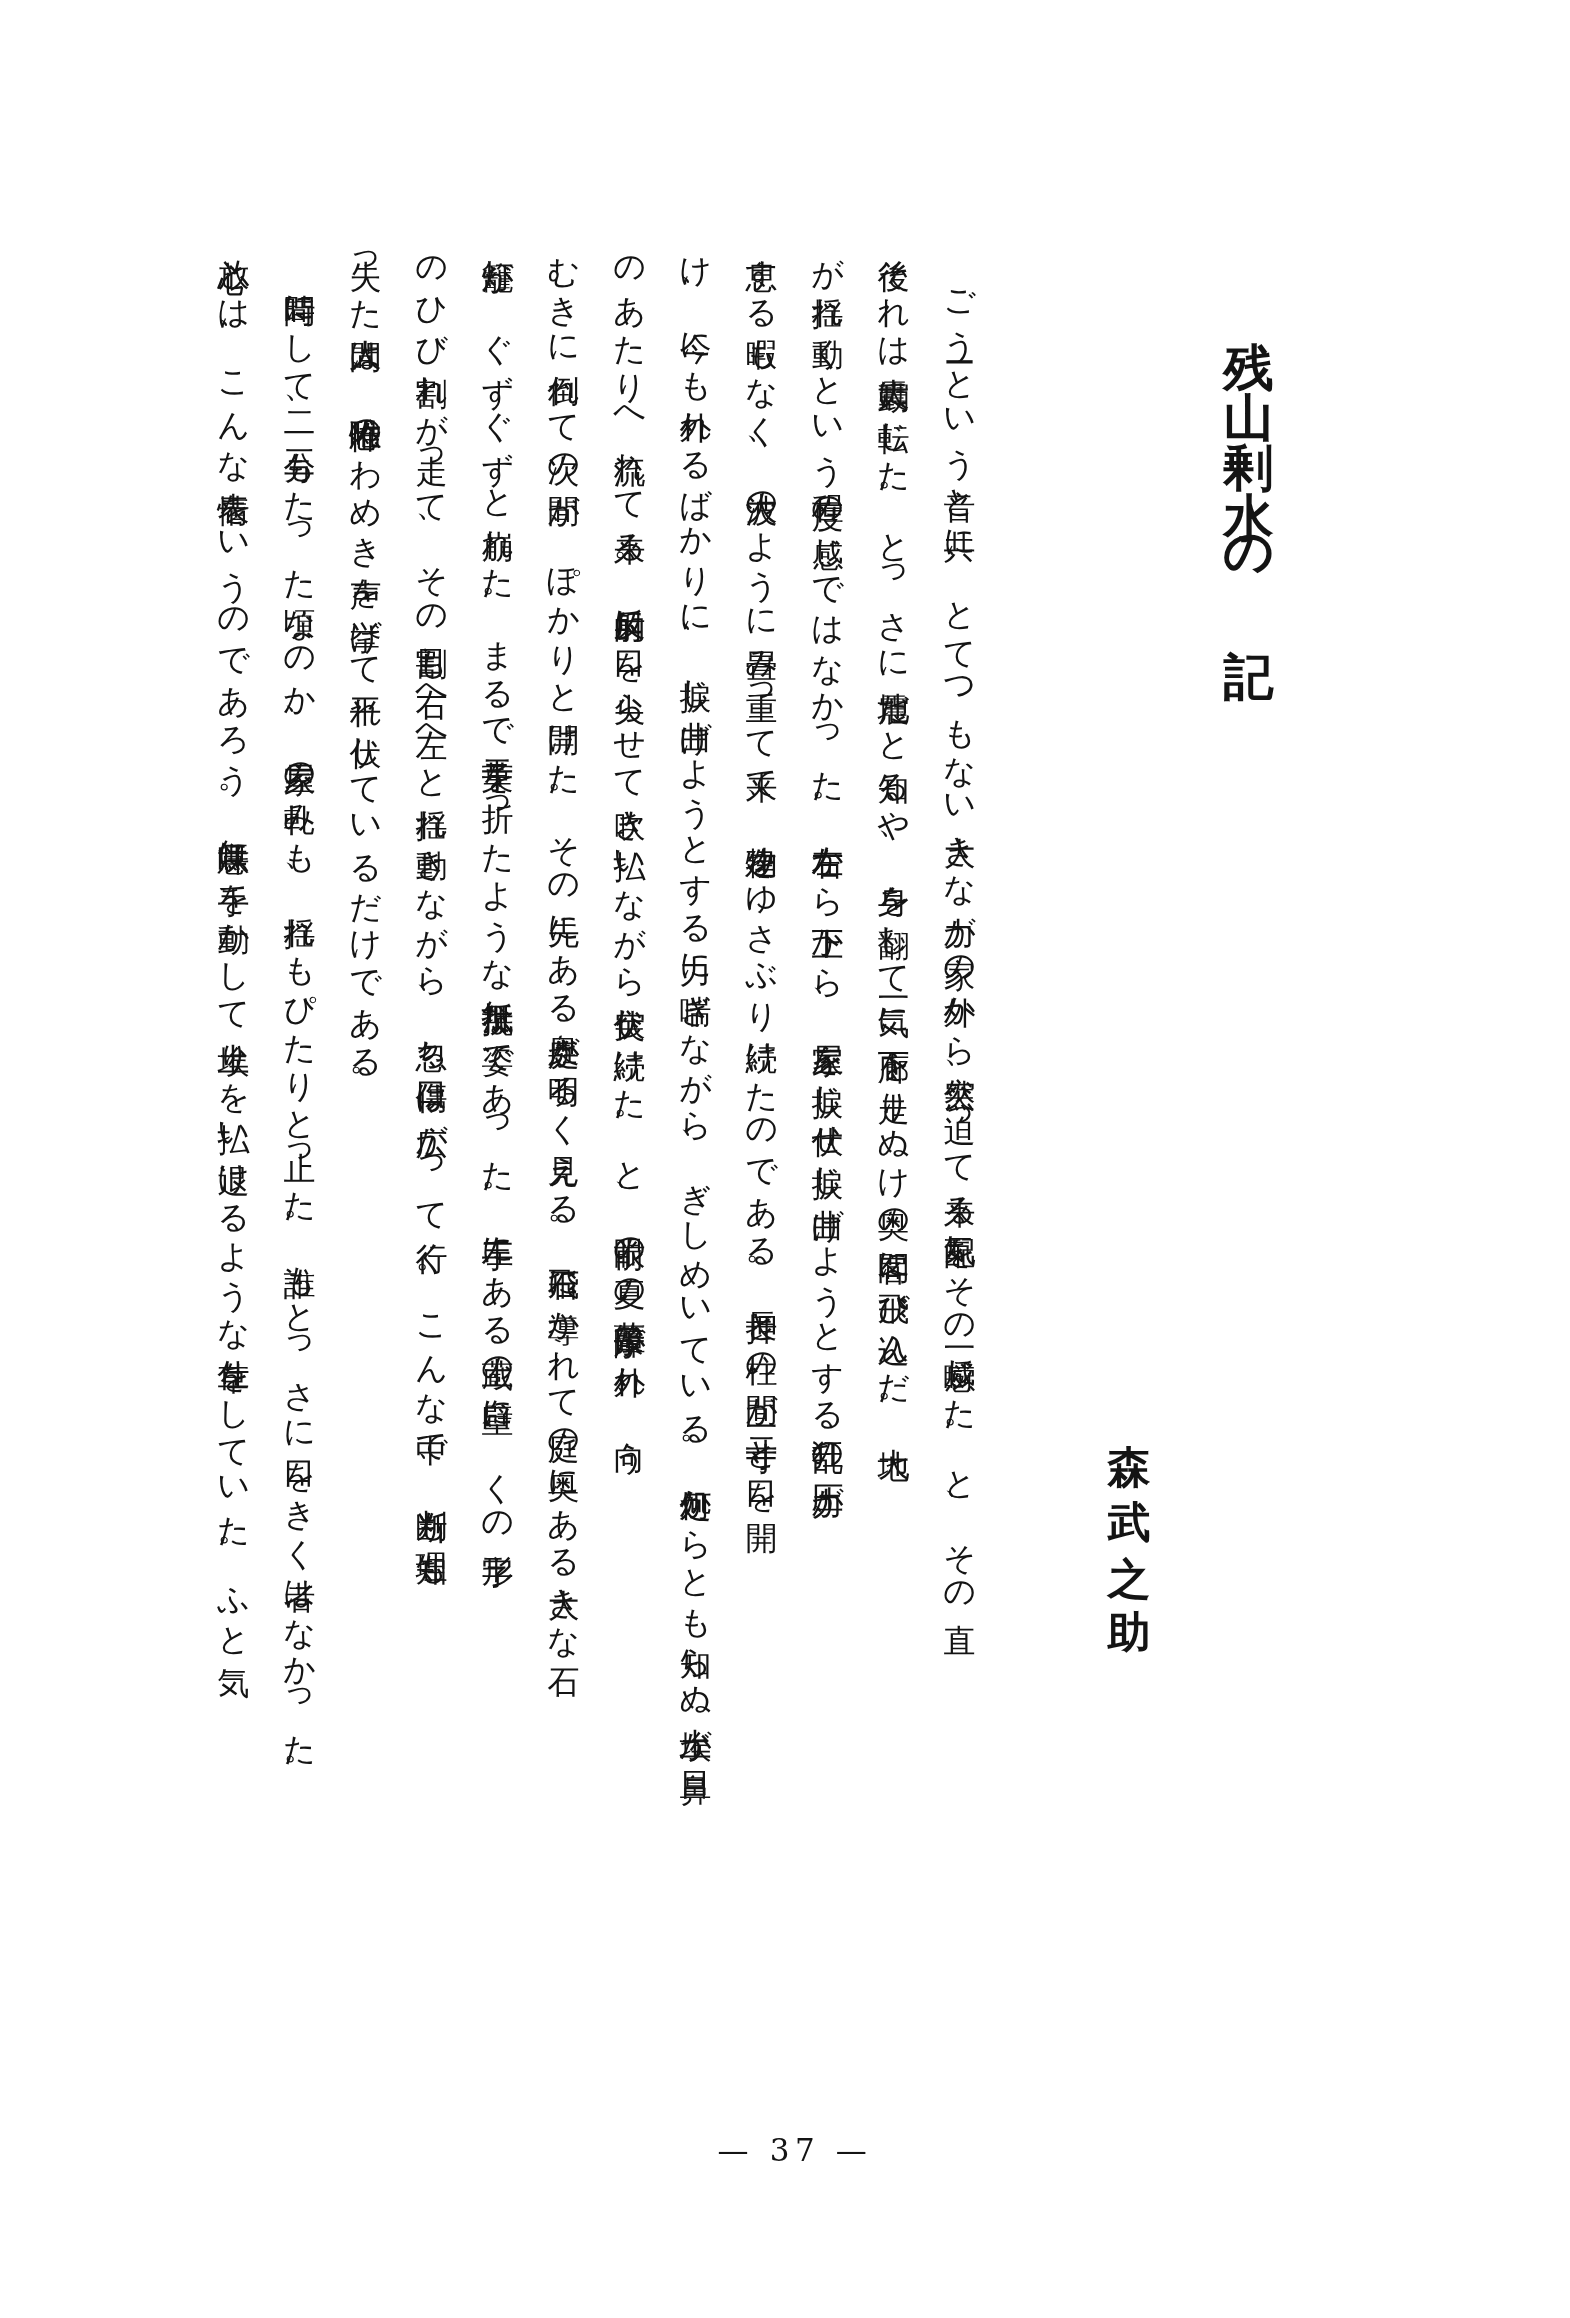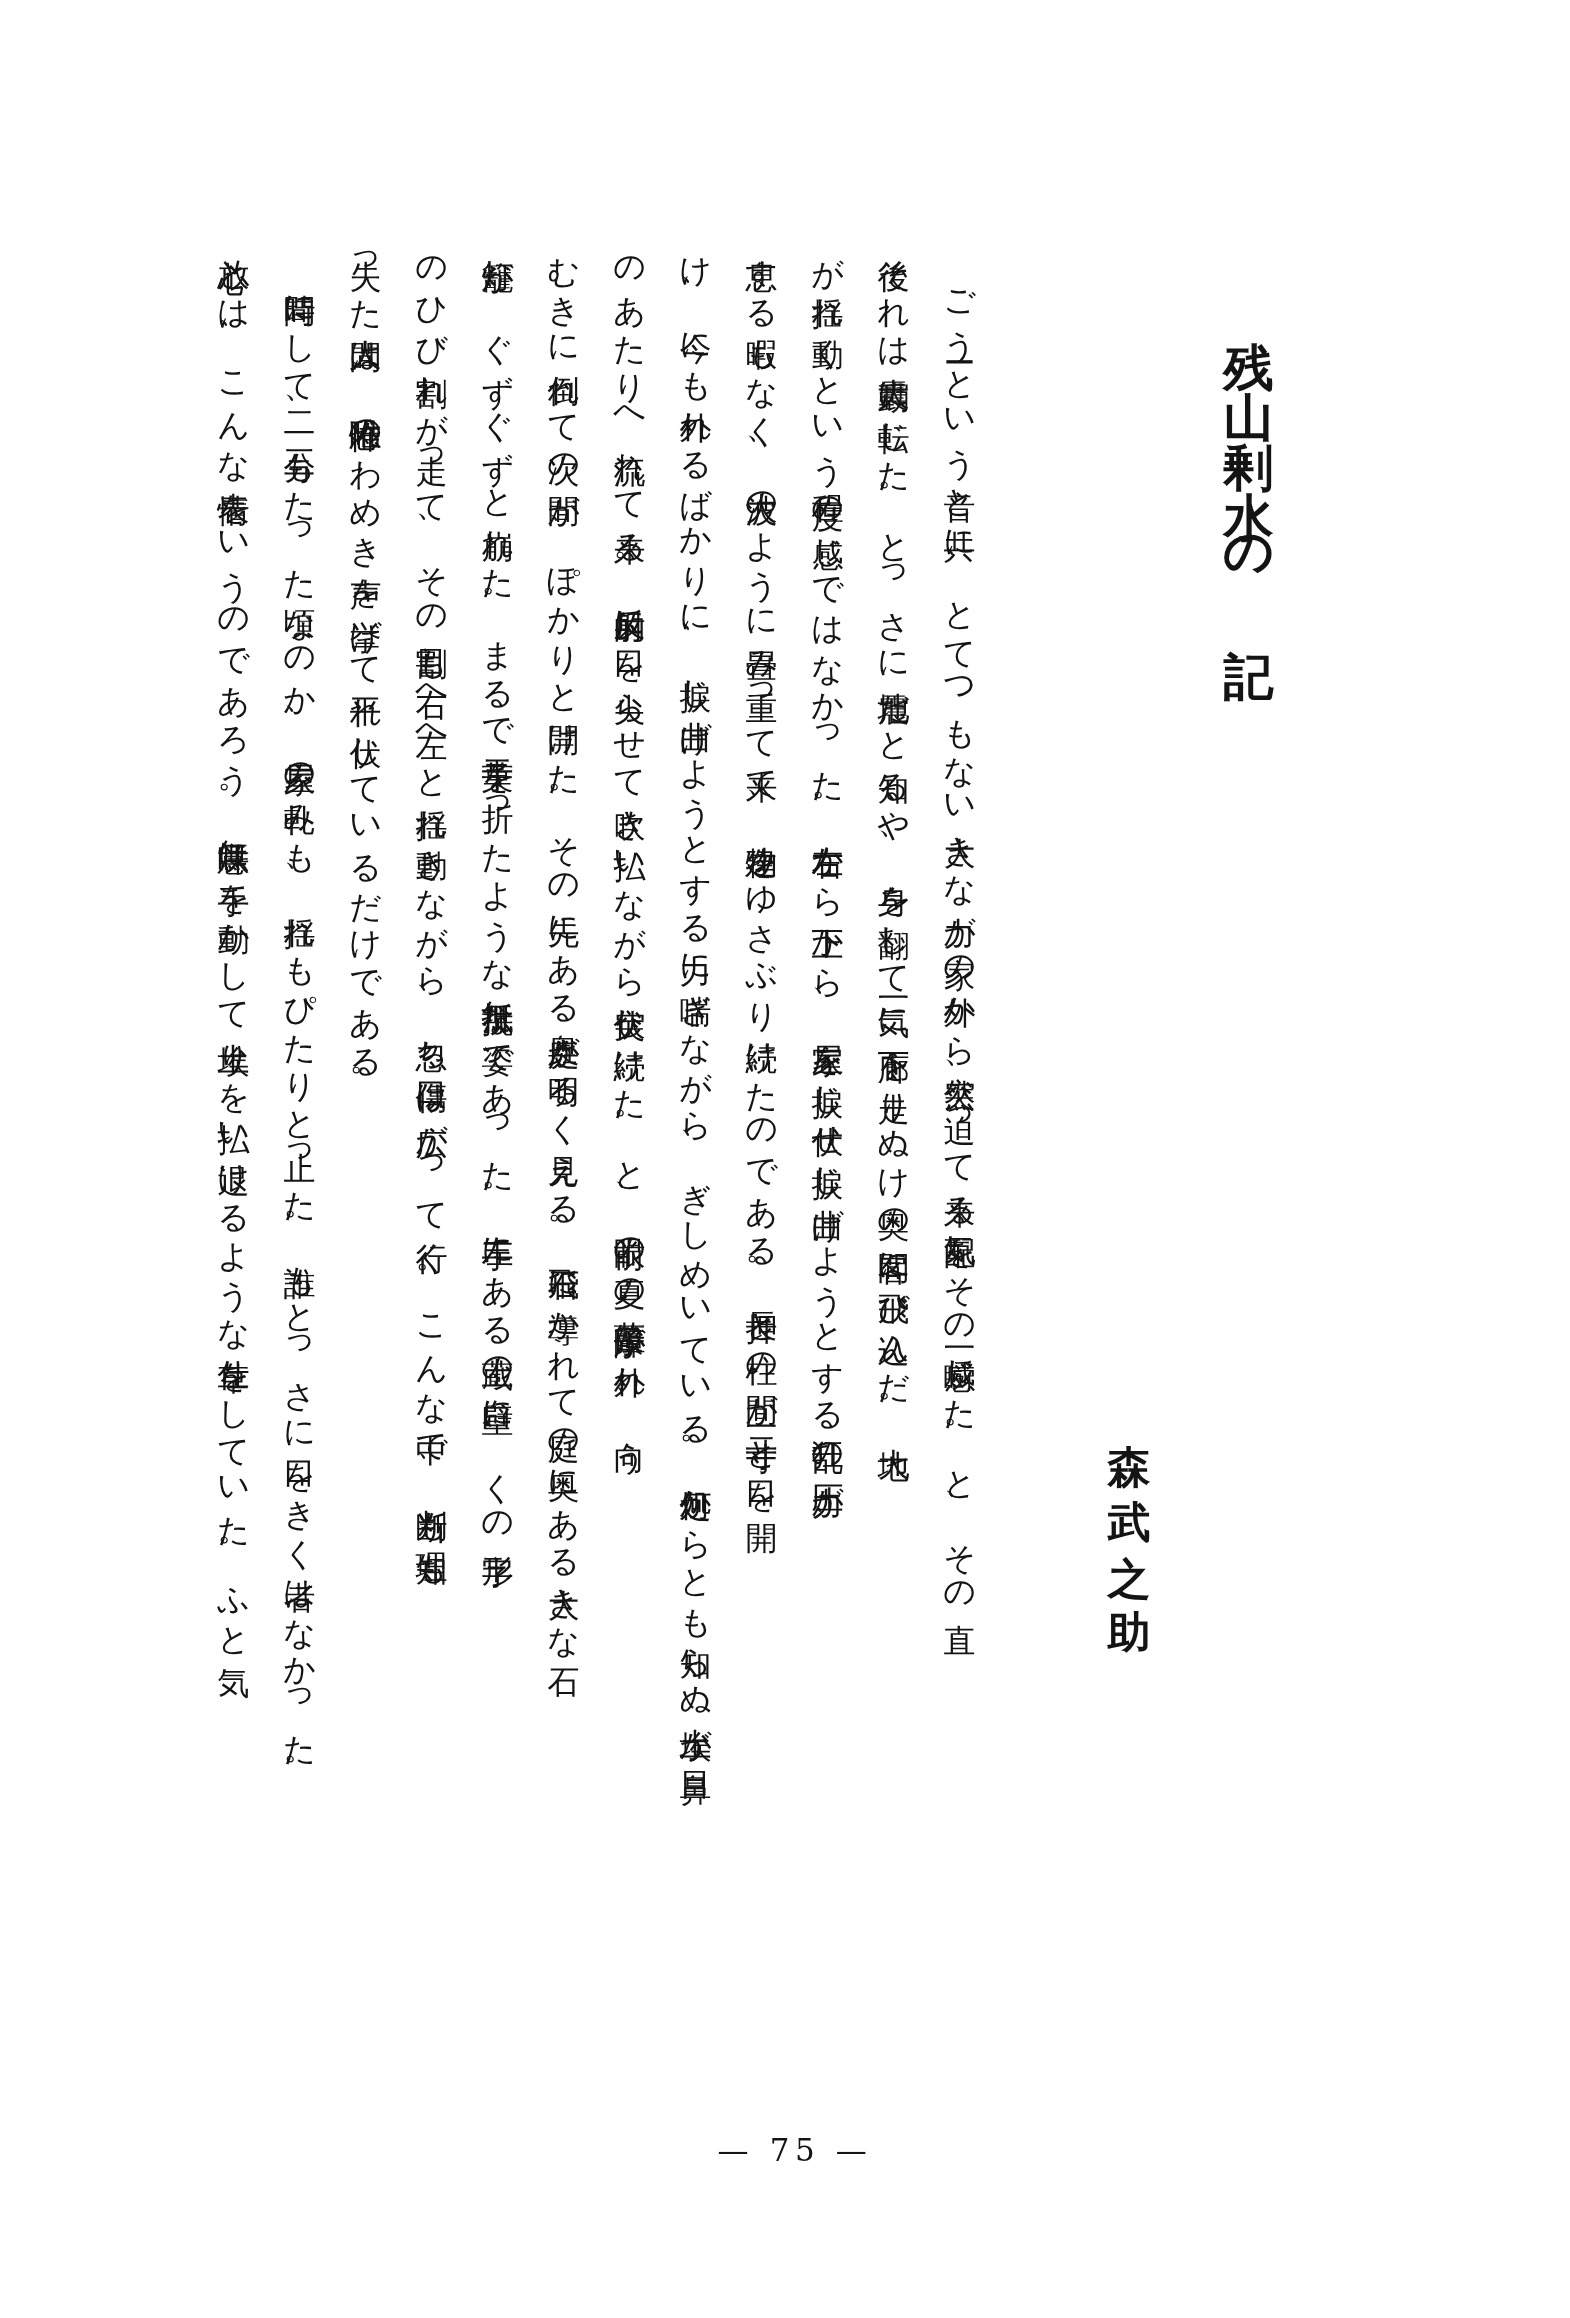--- a/index.html
+++ b/index.html
@@ -86,16 +86,16 @@
       <div class="col">け、今にも外れるばかりに、捩じ曲げようとする力に喘ぎながら、ぎしめいている。何処からとも知らぬ土埃が目鼻</div>
       <div class="col">のあたりへ流れて来る。反射的に口を尖らせて吹き払いながら突伏し続けた。と、眼前の夏の葭簀障子が外れ、向う</div>
       <div class="col">むきに倒れて次の間が、ぽかりと開けた。その先にある奥庭が明るく見える。飛石に導かれて庭の奥にある大きな石</div>
       <div class="col">灯籠が、ぐずぐずと崩れた。まるで干菓子を折ったような無抵抗な姿であった。左手にある土蔵の白壁に、くの字形</div>
       <div class="col">のひび割れが走って、その割目も右へ左へと揺れ動きながら、忽ち傷口は広がって行く。こんな中で、判断も理知も</div>
       <div class="col">失った人間は、唯恐怖のわめき声を挙げて平れ伏しているだけである。</div>
       <div class="col indent">時間にして二、三分もたった頃なのか、家屋の軋みも、揺れもぴたりと止った。誰もとっさに口をきく者はなかった。</div>
       <div class="col">放心とは、こんな表情をいうのであろう。無意味に手を動かして土埃りを払い退けるような仕草をしていた。ふと気</div>
     </div>
 
-  <div class="page-number">— 75 —</div>
+  <div class="page-number">— 37 —</div>
 
 </div>
 
 
 </body></html>

